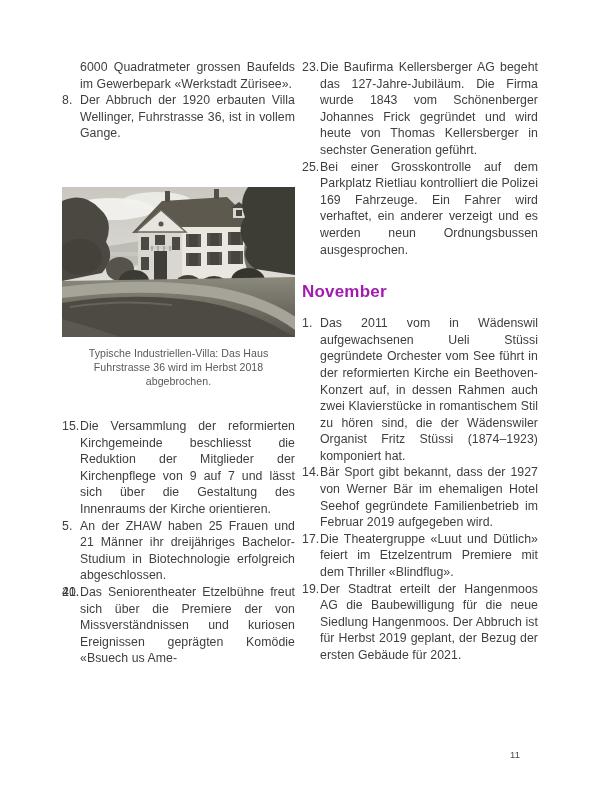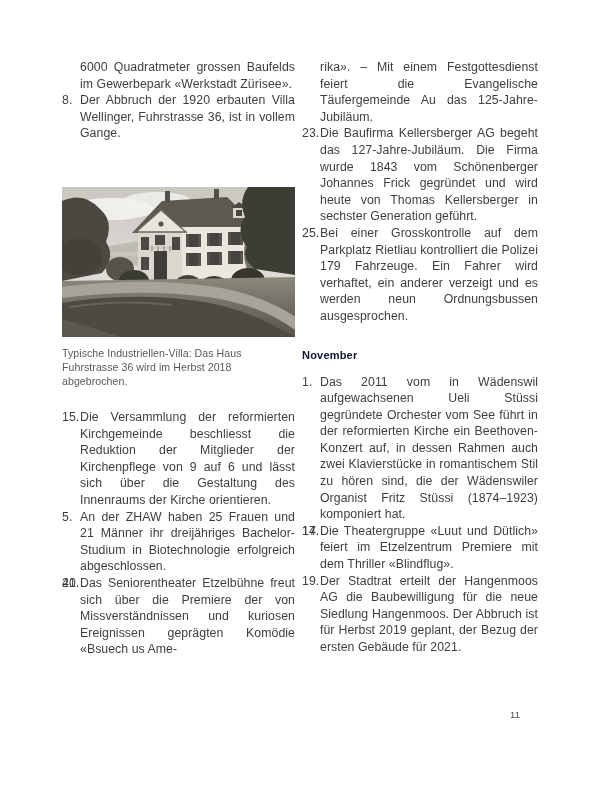--- a/index.html
+++ b/index.html
@@ -14,29 +14,29 @@
     margin:0;padding-left:18px;position:relative;
     text-align:justify;font-size:12.3px;line-height:16.6px;
     letter-spacing:.05px;hyphens:auto;-webkit-hyphens:auto;
   }
   .item .num{position:absolute;left:0;top:0;}
   figure{margin:45px 0 0 0;padding:0;}
   .photo{width:233px;height:150px;line-height:0;}
   .photo svg{display:block;}
   .caption{
     font-size:10.6px;line-height:14px;color:#57585a;
-    margin-top:9px;text-align:left;letter-spacing:.05px;
-  }
-  .mt-resume{margin-top:21px;}
+    margin-top:9px;text-align:center;letter-spacing:.05px;
+  }
+  .mt-resume{margin-top:30px;}
   .month-heading{
-    font-size:11px;font-weight:bold;color:#0f172a;
+    font-size:17px;font-weight:bold;color:#a21caf;
     margin:24px 0 13px 0;letter-spacing:.2px;
   }
   .page-number{
-    position:absolute;left:505px;top:709px;width:20px;
+    position:absolute;left:505px;top:749px;width:20px;
     font-size:9.5px;color:#4a4a4c;text-align:center;
   }
 </style>
 </head>
 <body>
 
 <div class="page">
 
   <div class="col col-left">
 
@@ -142,58 +142,56 @@
           <path d="M0,116 Q60,106 120,112 Q180,118 225,146 L233,150 L0,150 Z" fill="#4c4a42"></path>
           <path d="M0,132 Q30,140 58,150 L0,150 Z" fill="#5a584f"></path>
           <path d="M8,120 Q60,112 110,118" fill="none" stroke="#6c6a60" stroke-width="2" opacity="0.8"></path>
         </svg>
       </div>
       <figcaption class="caption">Typische Industriellen-Villa: Das Haus Fuhrstrasse 36 wird im Herbst 2018 abgebrochen.</figcaption>
     </figure>
 
     <p class="item mt-resume">
       <span class="num">15.</span>
-      <span class="txt">Die Versammlung der reformierten Kirchgemeinde beschliesst die Reduktion der Mitglieder der Kirchenpflege von 9 auf 6 und lässt sich über die Gestaltung des Innenraums der Kirche orientieren.</span>
+      <span class="txt">Die Versammlung der reformierten Kirchgemeinde beschliesst die Reduktion der Mitglieder der Kirchenpflege von 9 auf 7 und lässt sich über die Gestaltung des Innenraums der Kirche orientieren.</span>
     </p>
     <p class="item">
       <span class="num">5.</span>
       <span class="txt">An der ZHAW haben 25 Frauen und 21 Männer ihr dreijähriges Bachelor-Studium in Biotechnologie erfolgreich abgeschlossen.</span>
     </p>
     <p class="item">
       <span class="num">40.</span>
     </p>
     <p class="item">
       <span class="num">21.</span>
       <span class="txt">Das Seniorentheater Etzelbühne freut sich über die Premiere der von Missverständnissen und kuriosen Ereignissen geprägten Komödie «Bsuech us Ame-</span>
     </p>
   </div>
 
   <div class="col col-right">
 
-    <p class="item">
-      <span class="txt">rika». – Mit einem Festgottesdienst feiert die Evangelische Täufergemeinde Au das 125-Jahre-Jubiläum.</span>
-    </p>
 
     <p class="item">
       <span class="num">23.</span>
       <span class="txt">Die Baufirma Kellersberger AG begeht das 127-Jahre-Jubiläum. Die Firma wurde 1843 vom Schönenberger Johannes Frick gegründet und wird heute von Thomas Kellersberger in sechster Generation geführt.</span>
     </p>
     <p class="item">
       <span class="num">25.</span>
-      <span class="txt">Bei einer Grosskontrolle auf dem Parkplatz Rietliau kontrolliert die Polizei 179 Fahrzeuge. Ein Fahrer wird verhaftet, ein anderer verzeigt und es werden neun Ordnungsbussen ausgesprochen.</span>
+      <span class="txt">Bei einer Grosskontrolle auf dem Parkplatz Rietliau kontrolliert die Polizei 169 Fahrzeuge. Ein Fahrer wird verhaftet, ein anderer verzeigt und es werden neun Ordnungsbussen ausgesprochen.</span>
     </p>
 
     <h2 class="month-heading">November</h2>
 
     <p class="item">
       <span class="num">1.</span>
       <span class="txt">Das 2011 vom in Wädenswil aufgewachsenen Ueli Stüssi gegründete Orchester vom See führt in der reformierten Kirche ein Beethoven-Konzert auf, in dessen Rahmen auch zwei Klavierstücke in romantischem Stil zu hören sind, die der Wädenswiler Organist Fritz Stüssi (1874–1923) komponiert hat.</span>
     </p>
     <p class="item">
       <span class="num">14.</span>
+      <span class="txt">Bär Sport gibt bekannt, dass der 1927 von Werner Bär im ehemaligen Hotel Seehof gegründete Familienbetrieb im Februar 2019 aufgegeben wird.</span>
     </p>
     <p class="item">
       <span class="num">17.</span>
       <span class="txt">Die Theatergruppe «Luut und Dütlich» feiert im Etzelzentrum Premiere mit dem Thriller «Blindflug».</span>
     </p>
     <p class="item">
       <span class="num">19.</span>
       <span class="txt">Der Stadtrat erteilt der Hangenmoos AG die Baubewilligung für die neue Siedlung Hangenmoos. Der Abbruch ist für Herbst 2019 geplant, der Bezug der ersten Gebäude für 2021.</span>
     </p>
   </div>

